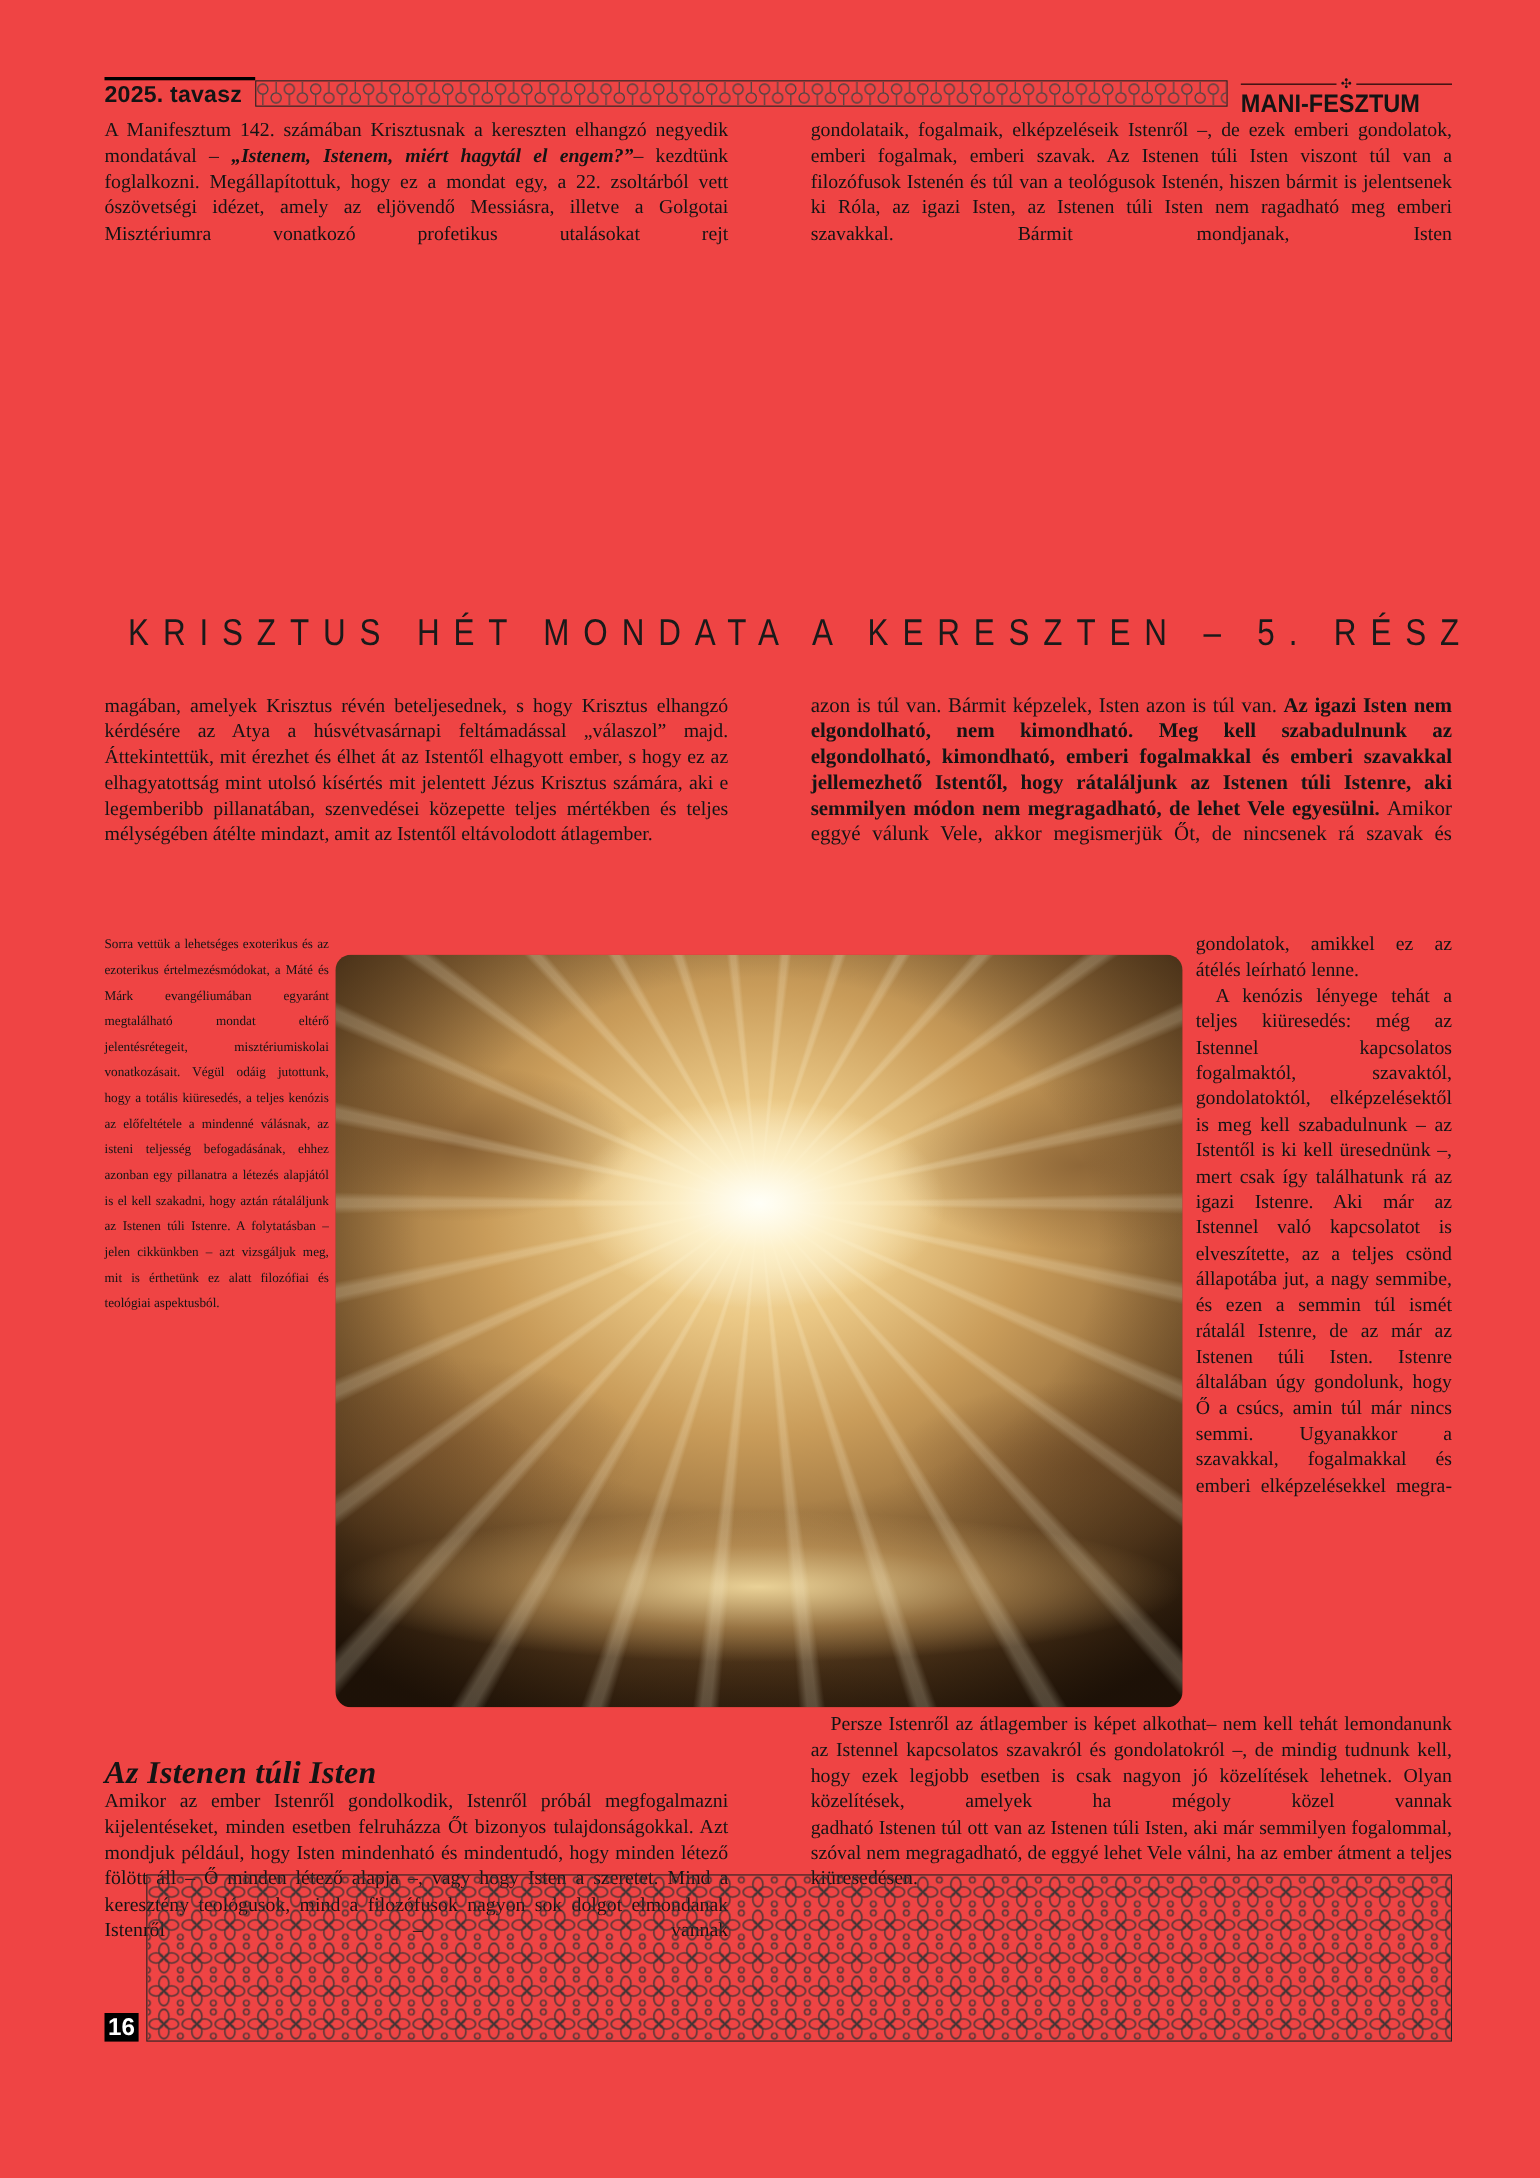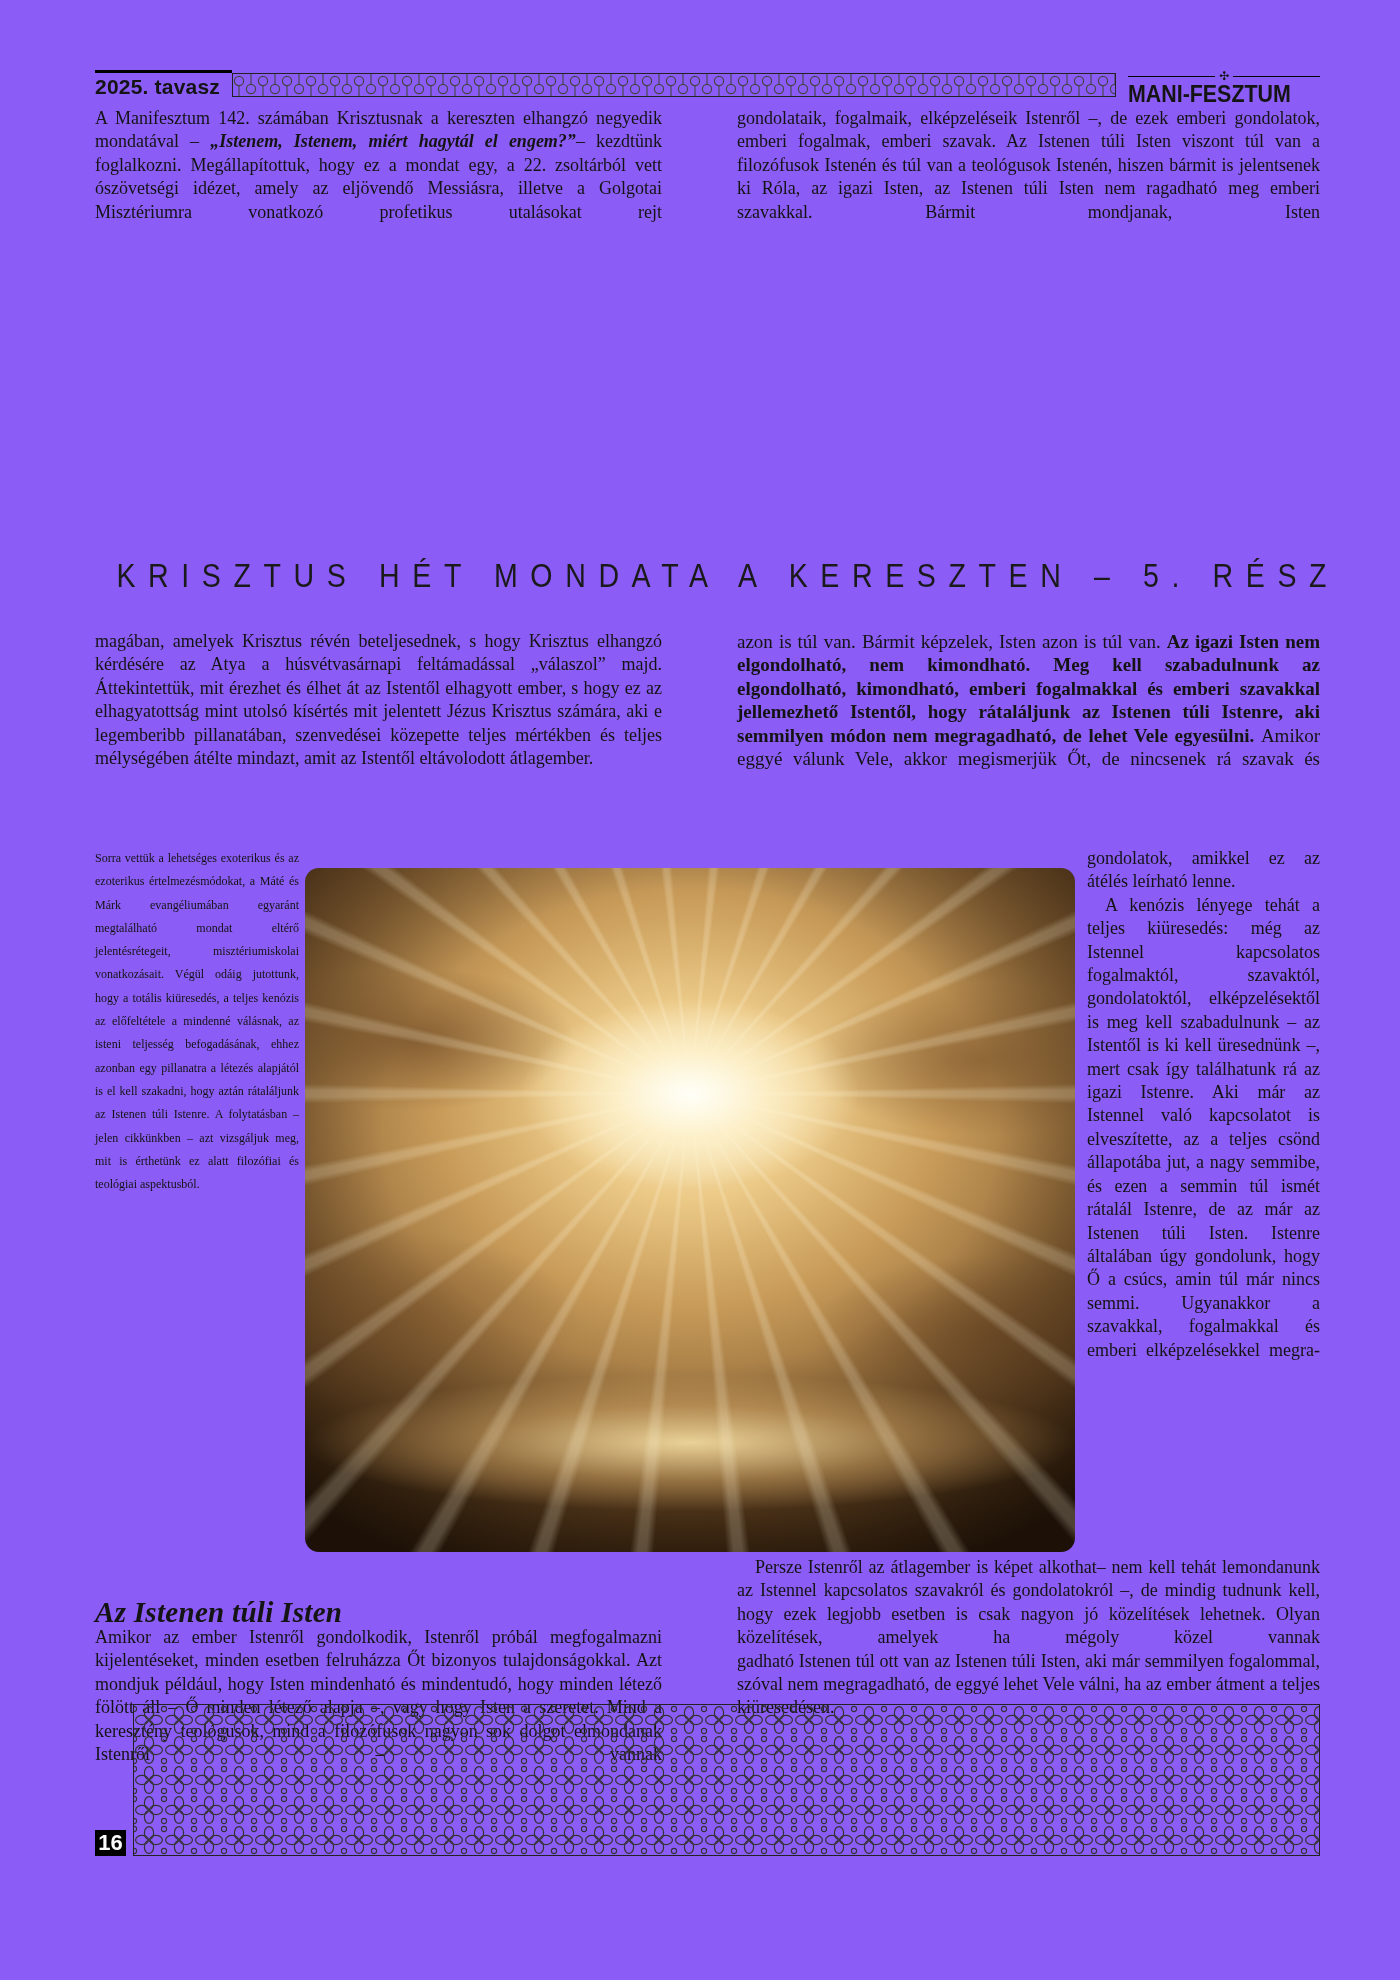--- a/index.html
+++ b/index.html
@@ -1,18 +1,18 @@
 <!DOCTYPE html>
 <html lang="hu"><head>
 <meta charset="utf-8">
 <style>
   html,body { margin:0; padding:0; background:#e8e8e8; }
   .page {
     position:relative; width:1400px; height:1980px; margin:0 auto;
-    background:#8b5cf6; color:#141414; overflow:hidden;
+    background:#ef4444; color:#141414; overflow:hidden;
     font-family:"Liberation Serif", serif;
   }
 
   
   .hdr { position:absolute; left:95px; top:70px; width:1225px; height:28px; display:flex; align-items:stretch; }
   .issue {
     font-family:"Liberation Sans", sans-serif; font-weight:bold; font-size:21px;
     border-top:3px solid #000; padding:2px 12px 0 0; white-space:nowrap; letter-spacing:0.2px;
   }
   .band { flex:1; border:1.2px solid #222; margin-top:3px; height:22px; overflow:hidden; }

